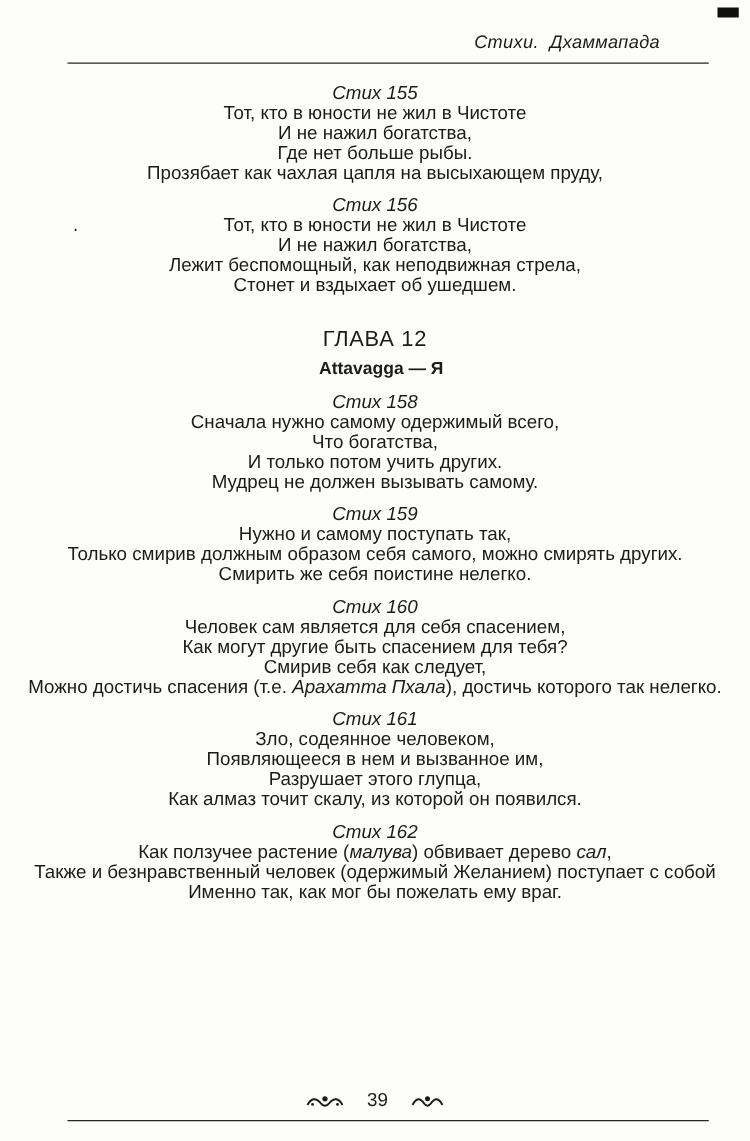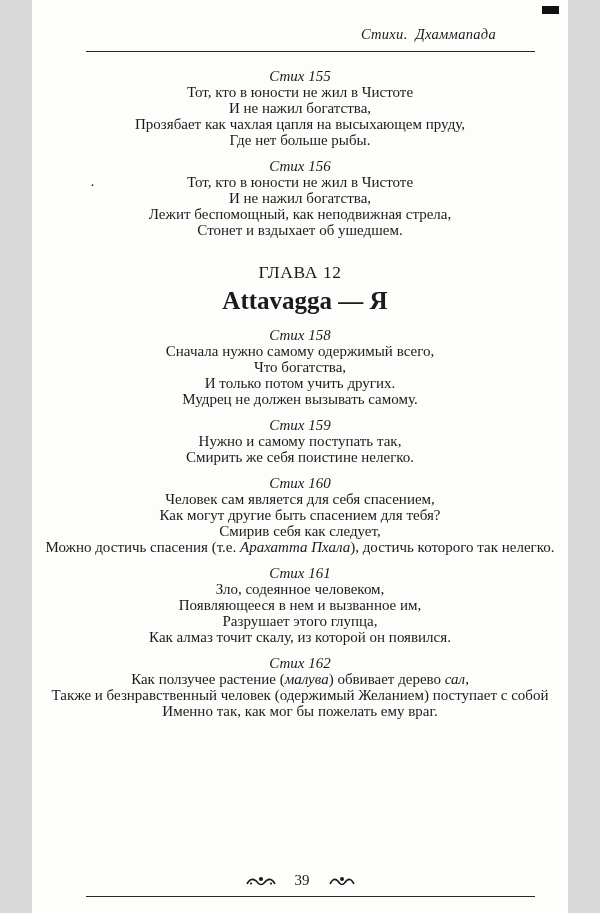--- a/index.html
+++ b/index.html
@@ -1,33 +1,33 @@
 <!DOCTYPE html>
 <html><head>
 <meta charset="utf-8">
 <style>
   html,body{margin:0;padding:0;background:#d9d9d9;}
   .page{
-    width:536px;height:913px;margin:0 auto;
+    width:600px;height:913px;margin:0 auto;
     background:#fdfdfb;color:#1b1b1b;
-    font-family:Liberation Serif, serif;
+    font-family:Liberation Sans, sans-serif;
     position:relative;box-sizing:border-box;
     display:flex;flex-direction:column;overflow:hidden;
   }
   .corner-mark{position:absolute;top:6px;right:9px;width:17px;height:8px;background:#101010;}
   header{padding-top:26px;}
   .running-title{font-style:italic;font-size:14.5px;text-align:right;padding-right:72px;letter-spacing:.3px;}
   .rule{border:0;border-top:1.7px solid #262626;margin:8px 33px 0 54px;}
   main{flex:1 1 auto;min-height:0;padding-top:16px;overflow:hidden;}
   .verse{text-align:center;font-size:15px;line-height:16px;margin-bottom:10px;position:relative;}
   .verse-number{font-style:italic;}
   .margin-mark{position:absolute;left:58px;top:19px;font-size:15px;}
   .chapter{text-align:center;margin:24px 0 12px;}
   .chapter-title{font-size:17.5px;letter-spacing:.6px;}
-  .chapter-subtitle{font-size:25px;font-weight:bold;margin-top:4px;margin-left:10px;}
+  .chapter-subtitle{font-size:14px;font-weight:bold;margin-top:4px;margin-left:10px;}
   footer{padding-bottom:16px;}
   .footer-row{display:flex;justify-content:center;align-items:center;gap:19px;font-size:15px;}
   .footer-rule{border:0;border-top:1.7px solid #262626;margin:7px 33px 0 54px;}
   .ornament{display:inline-block;line-height:0;}
   i{font-style:italic;}
 </style>
 </head>
 <body>
 
 <div class="page">
@@ -38,22 +38,22 @@
     <div class="running-title">Стихи.&nbsp;&nbsp;Дхаммапада</div>
     <hr class="rule">
   </header>
 
   <main>
     <section id="verses-top">
         <div class="verse">
           <div class="verse-number">Стих 155</div>
           <div class="verse-line">Тот, кто в юности не жил в Чистоте</div>
           <div class="verse-line">И не нажил богатства,</div>
+          <div class="verse-line">Где нет больше рыбы.</div>
           <div class="verse-line">Прозябает как чахлая цапля на высыхающем пруду,</div>
-          <div class="verse-line">Где нет больше рыбы.</div>
         </div>
         <div class="verse">
           <span class="margin-mark">·</span>
           <div class="verse-number">Стих 156</div>
           <div class="verse-line">Тот, кто в юности не жил в Чистоте</div>
           <div class="verse-line">И не нажил богатства,</div>
           <div class="verse-line">Лежит беспомощный, как неподвижная стрела,</div>
           <div class="verse-line">Стонет и вздыхает об ушедшем.</div>
         </div>
       </section>
@@ -67,20 +67,21 @@
         <div class="verse">
           <div class="verse-number">Стих 158</div>
           <div class="verse-line">Сначала нужно самому одержимый всего,</div>
           <div class="verse-line">Что богатства,</div>
           <div class="verse-line">И только потом учить других.</div>
           <div class="verse-line">Мудрец не должен вызывать самому.</div>
         </div>
         <div class="verse">
           <div class="verse-number">Стих 159</div>
           <div class="verse-line">Нужно и самому поступать так,</div>
+          <div class="verse-line">Только смирив должным образом себя самого, можно смирять других.</div>
           <div class="verse-line">Смирить же себя поистине нелегко.</div>
         </div>
         <div class="verse">
           <div class="verse-number">Стих 160</div>
           <div class="verse-line">Человек сам является для себя спасением,</div>
           <div class="verse-line">Как могут другие быть спасением для тебя?</div>
           <div class="verse-line">Смирив себя как следует,</div>
           <div class="verse-line">Можно достичь спасения (т.е. <i>Арахатта Пхала</i>), достичь которого так нелегко.</div>
         </div>
         <div class="verse">

